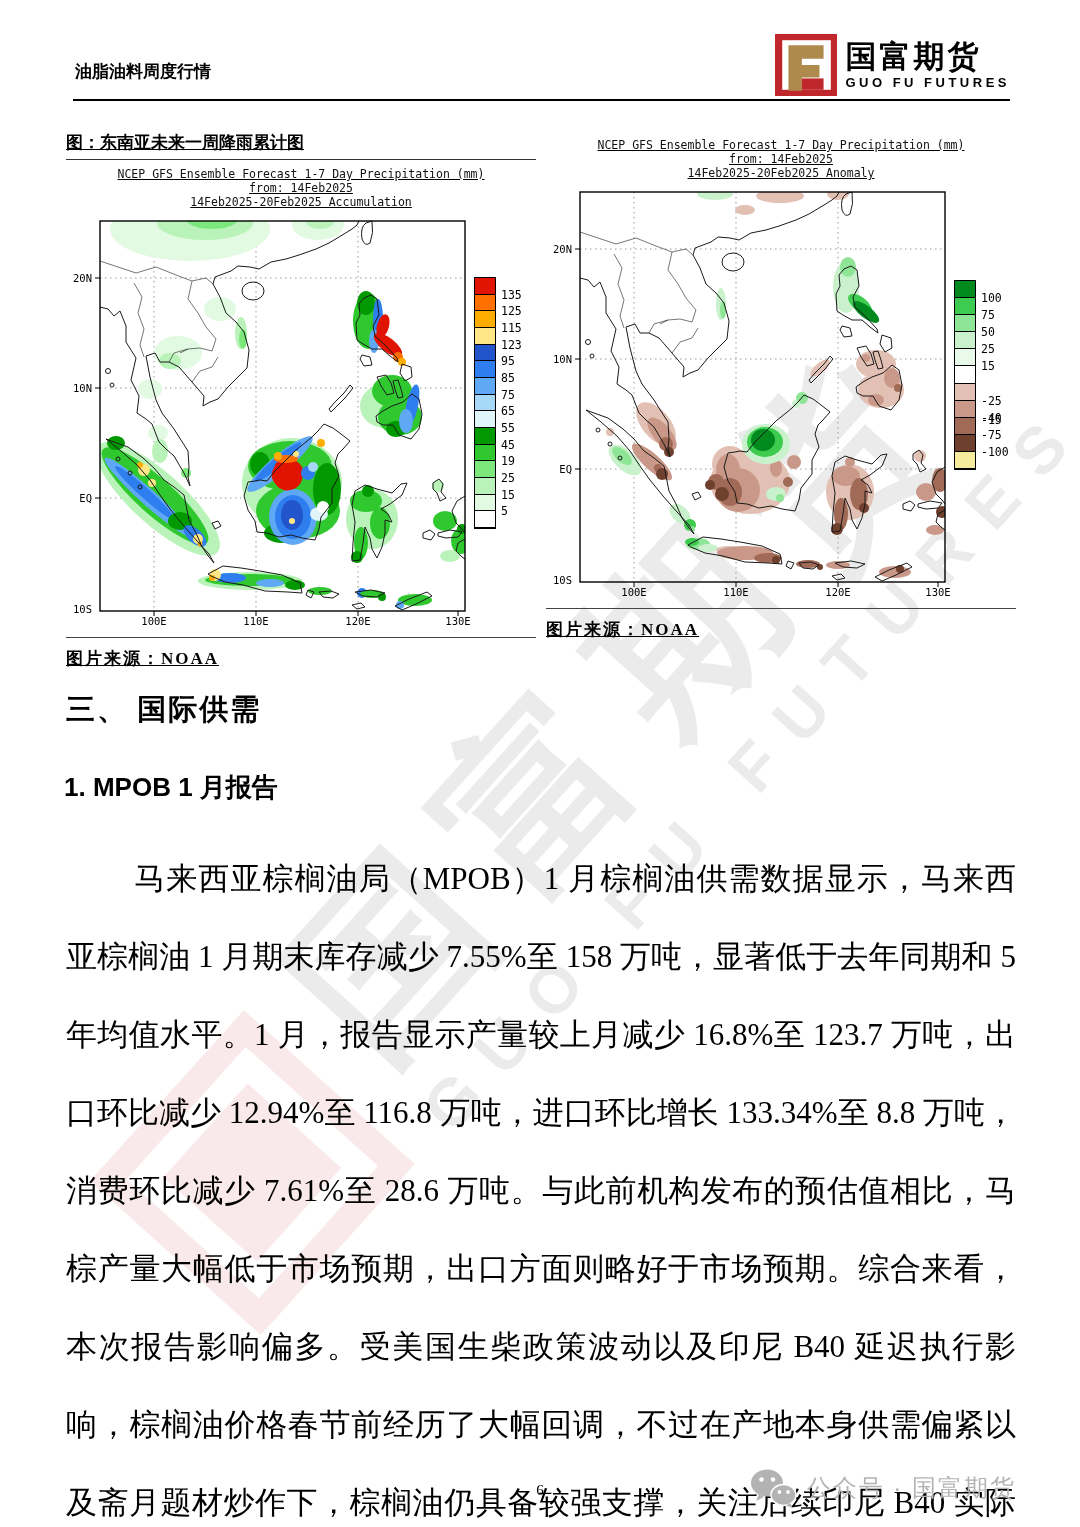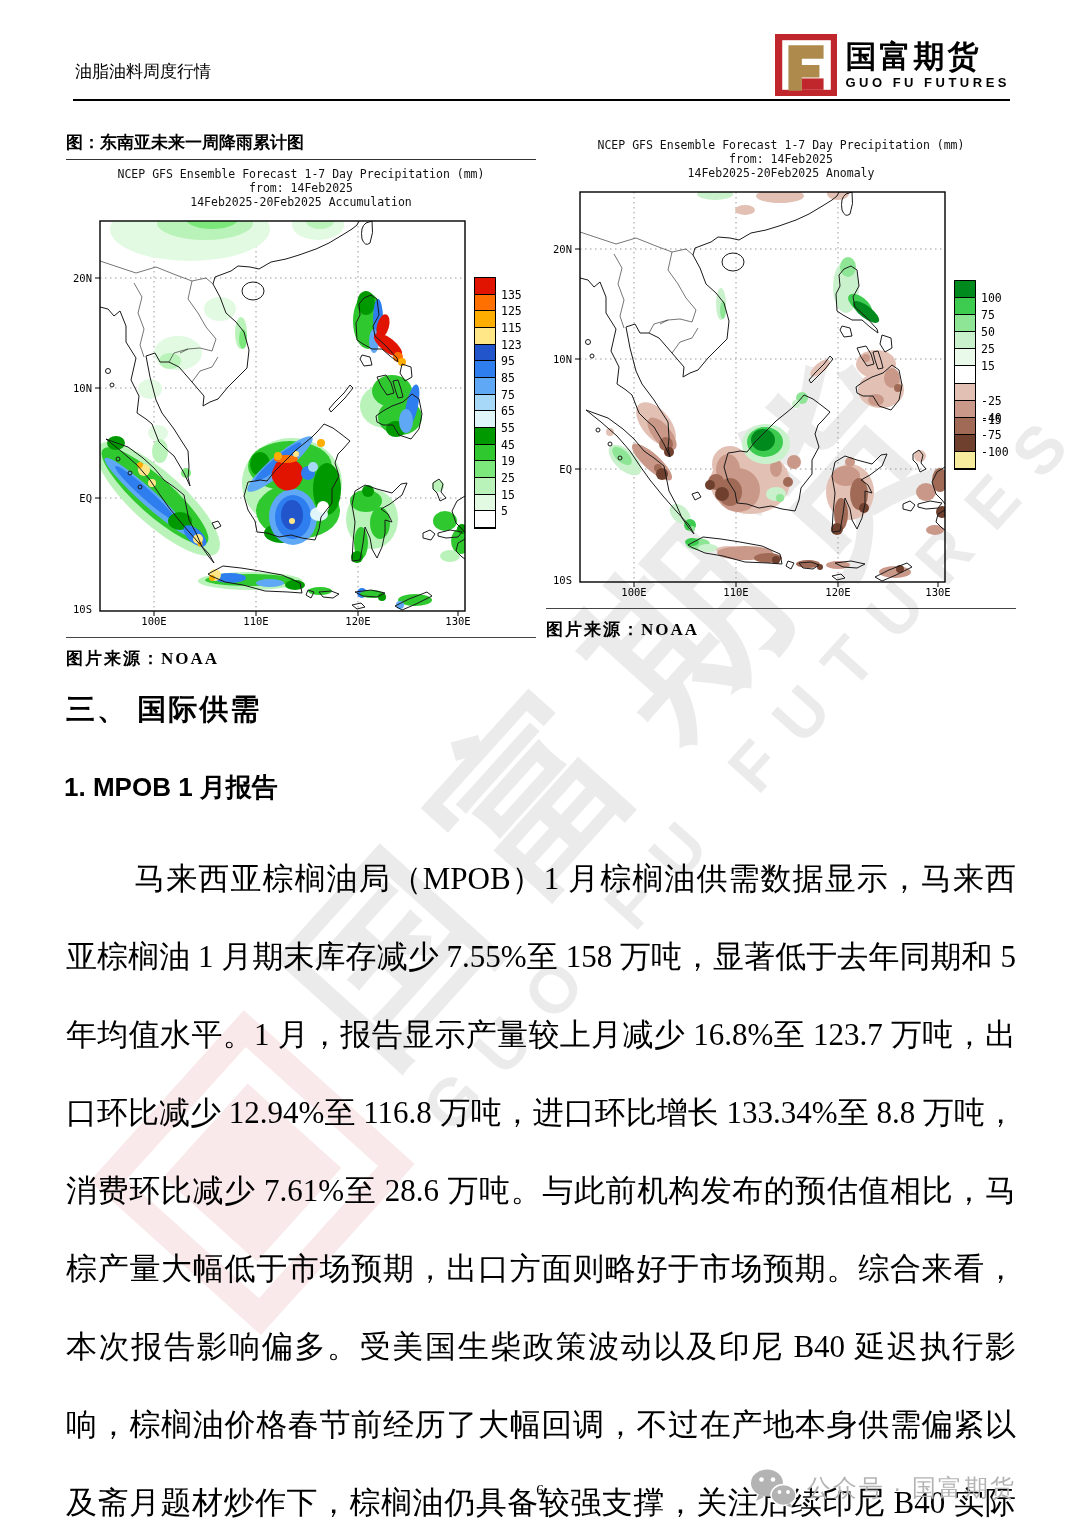--- a/index.html
+++ b/index.html
@@ -12,30 +12,30 @@
   .wm-logo{width:230px;height:230px;background:rgba(192,39,45,.10);position:relative;flex:0 0 auto;}
   .wm-logo:before{content:"";position:absolute;inset:26px;background:#fff;}
   .wm-logo:after{content:"";position:absolute;inset:52px;background:rgba(192,39,45,.10);}
   .wm-texts{display:flex;flex-direction:column;}
   .wm-cn{font-size:185px;font-weight:bold;letter-spacing:34px;color:rgba(60,60,60,.10);
          font-family:"Liberation Sans",sans-serif;white-space:nowrap;line-height:1;}
   .wm-en{font-size:66px;font-weight:bold;letter-spacing:26px;color:rgba(60,60,60,.10);
          font-family:"Liberation Sans",sans-serif;white-space:nowrap;line-height:1;margin-top:18px;}
 
   
-  .doc-title{position:absolute;left:75px;top:60px;font-size:17px;font-weight:normal;z-index:1;}
+  .doc-title{position:absolute;left:75px;top:60px;font-size:17px;font-weight:bold;z-index:1;}
   .brand{position:absolute;right:70px;top:34px;display:flex;align-items:center;gap:8px;z-index:1;}
   .brand-text{display:flex;flex-direction:column;line-height:1;}
   .brand-cn{font-size:31px;font-weight:bold;letter-spacing:3px;font-family:"Liberation Sans",sans-serif;}
   .brand-en{font-size:13px;font-weight:bold;letter-spacing:3.5px;font-family:"Liberation Sans",sans-serif;margin-top:4px;}
   .header-rule{position:absolute;left:73px;right:70px;top:99px;height:2px;background:#000;z-index:1;}
 
   
   .figures{position:absolute;left:66px;top:131px;display:flex;gap:10px;z-index:1;}
-  .fig{width:470px;}
+  .fig{width:470px;text-decoration:underline;}
   .fig-caption{font-size:17px;font-weight:bold;padding-bottom:5px;border-bottom:1.5px solid #333;}
   .chart-titles{text-align:center;font-family:"DejaVu Sans Mono","Liberation Mono",monospace;
                 font-size:11.5px;line-height:14px;margin-top:7px;color:#111;}
   .map-row{display:flex;margin-top:2px;}
   .map-svg{flex:0 0 auto;}
   .cbar-wrap{position:relative;margin-left:2px;flex:0 0 52px;}
   .cbar{position:absolute;left:0;width:20px;border:1px solid #000;display:flex;flex-direction:column;}
   .cbar .cb-cell{flex:1;border-bottom:1px solid #000;}
   .cbar .cb-cell:last-child{border-bottom:none;}
   .cb-label{position:absolute;left:26px;transform:translateY(-50%);

